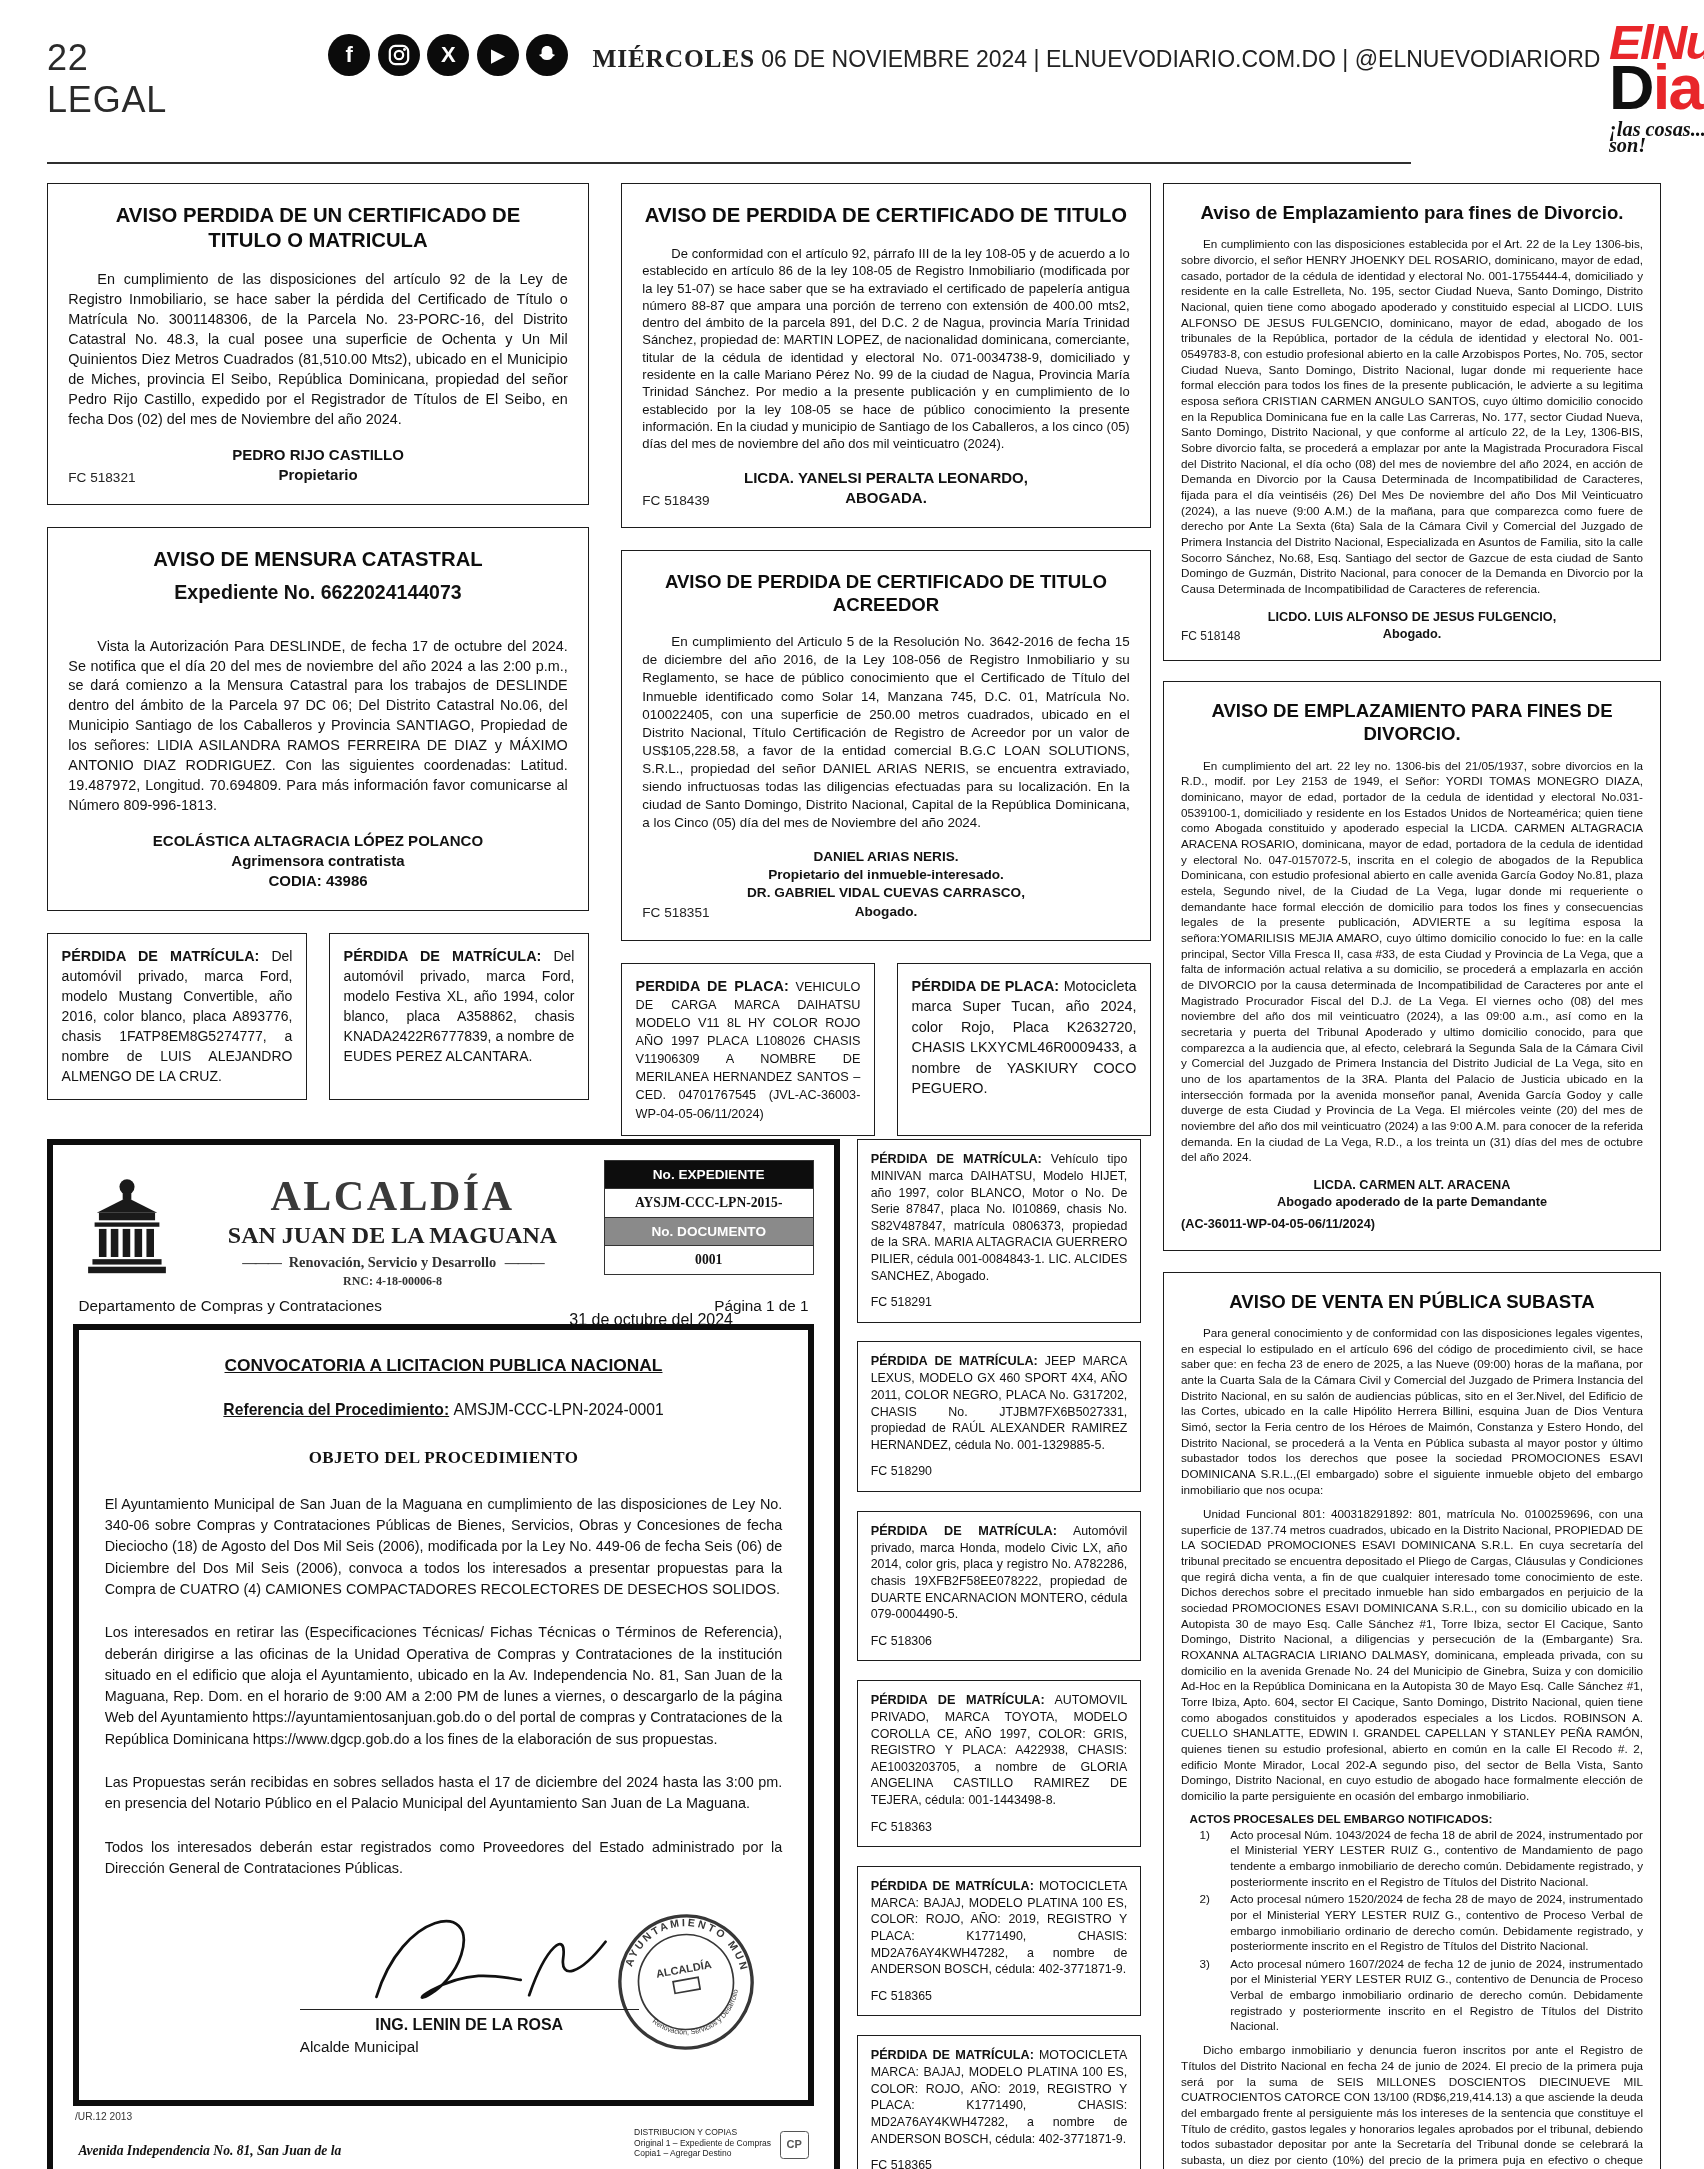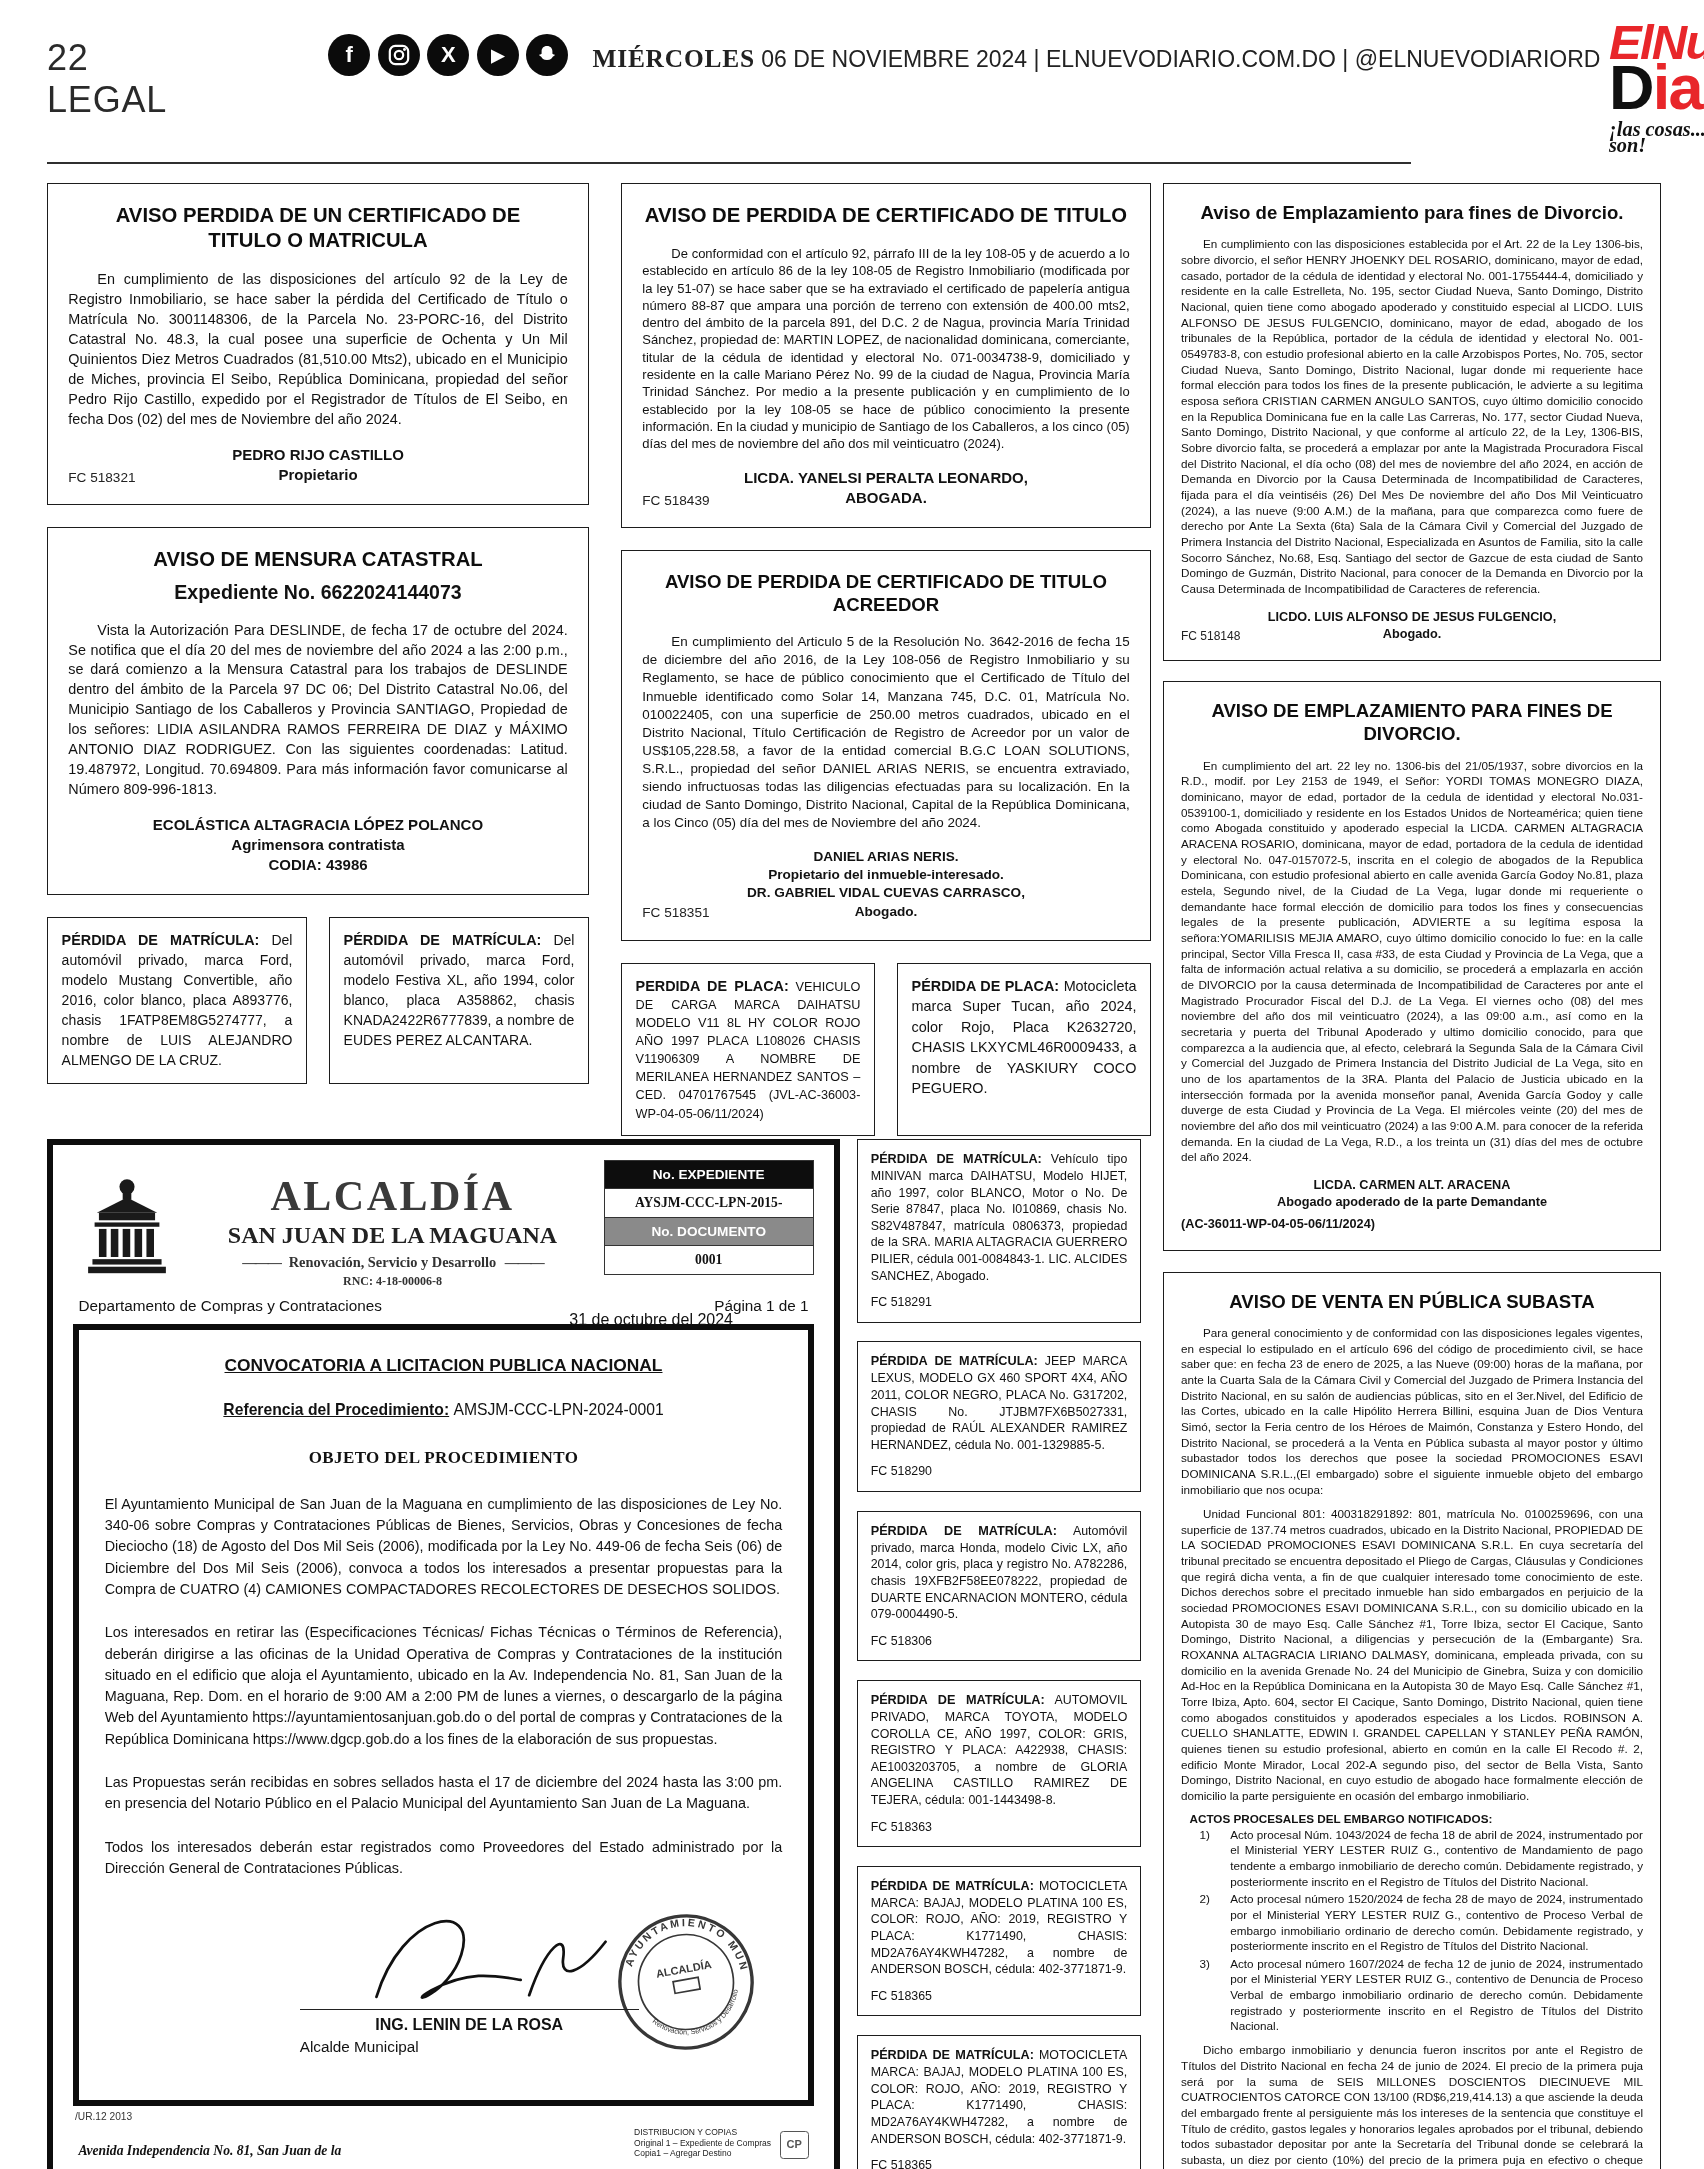--- a/index.html
+++ b/index.html
@@ -33,21 +33,21 @@
   .left-region { width:1094px; flex:0 0 auto; }
   .rowA { display:flex; gap:32px; }
   .colA { width:542px; flex:0 0 auto; }
   .colB { width:530px; flex:0 0 auto; }
   .rowB { display:flex; gap:17px; margin-top:3.4px; }
   .col3 { width:498px; flex:0 0 auto; display:flex; flex-direction:column; gap:20.3px; }
 
   
   .box { border:1.7px solid #1d1d1d; background:#fff; padding:15.3px 20.3px 12px; margin-bottom:22px; position:relative; }
   .box h2 { margin:3.4px 0 17px; text-align:center; font-size:20.3px; line-height:1.25; font-weight:bold; color:#0e0e0e; }
-  .box h3.sub { margin:-8.5px 0 17px; text-align:center; font-size:19.5px; font-weight:bold; }
+  .box h3.sub { margin:-8.5px 0 33px; text-align:center; font-size:19.5px; font-weight:bold; }
   .adbody { text-align:justify; font-size:14.4px; line-height:1.38; text-indent:29px; margin:0 0 12px; }
   .sig { text-align:center; font-weight:bold; font-size:15px; line-height:1.35; position:relative; padding:3.4px 0 6.8px; }
   .sig .fc { position:absolute; left:0; bottom:5.1px; font-weight:normal; font-size:13.6px; color:#222; }
   .sig .code { text-align:left; font-weight:bold; font-size:12.7px; margin-top:5.1px; }
 
   .pairrow { display:flex; gap:22px; }
   .smallbox { flex:1 1 0; border:1.7px solid #1d1d1d; padding:12px 13.6px; font-size:14px; line-height:1.42; text-align:justify; }
   .smallbox b { font-size:14.4px; }
 
   

